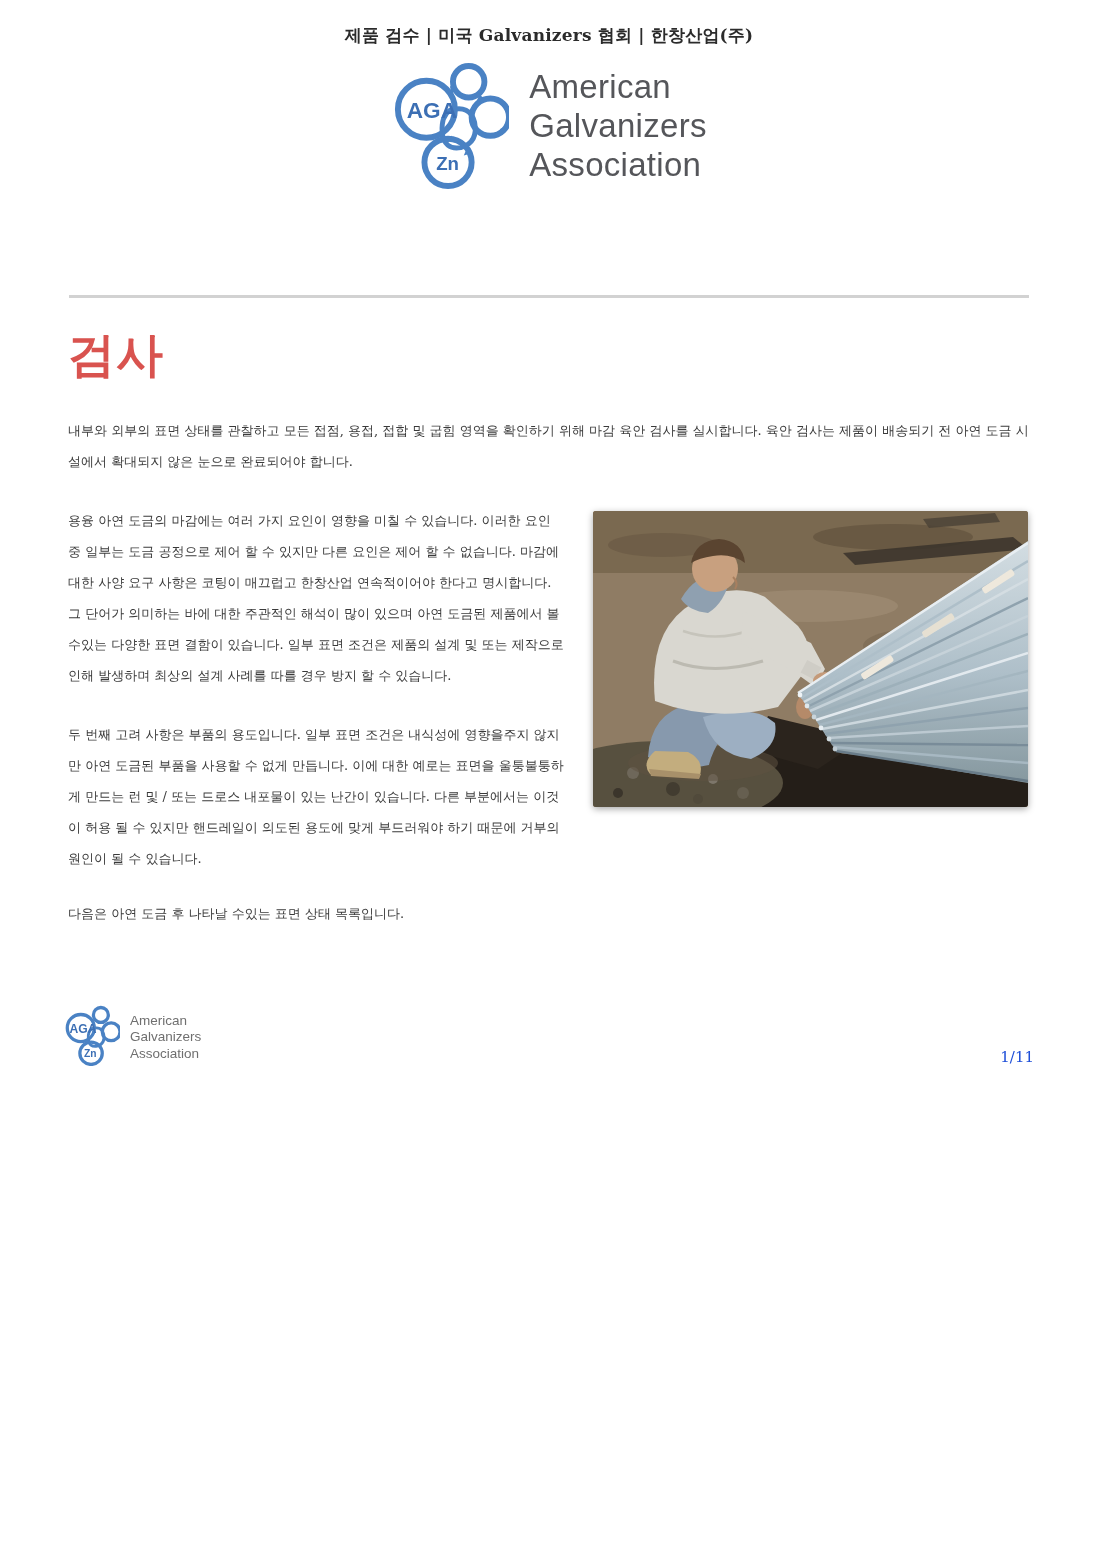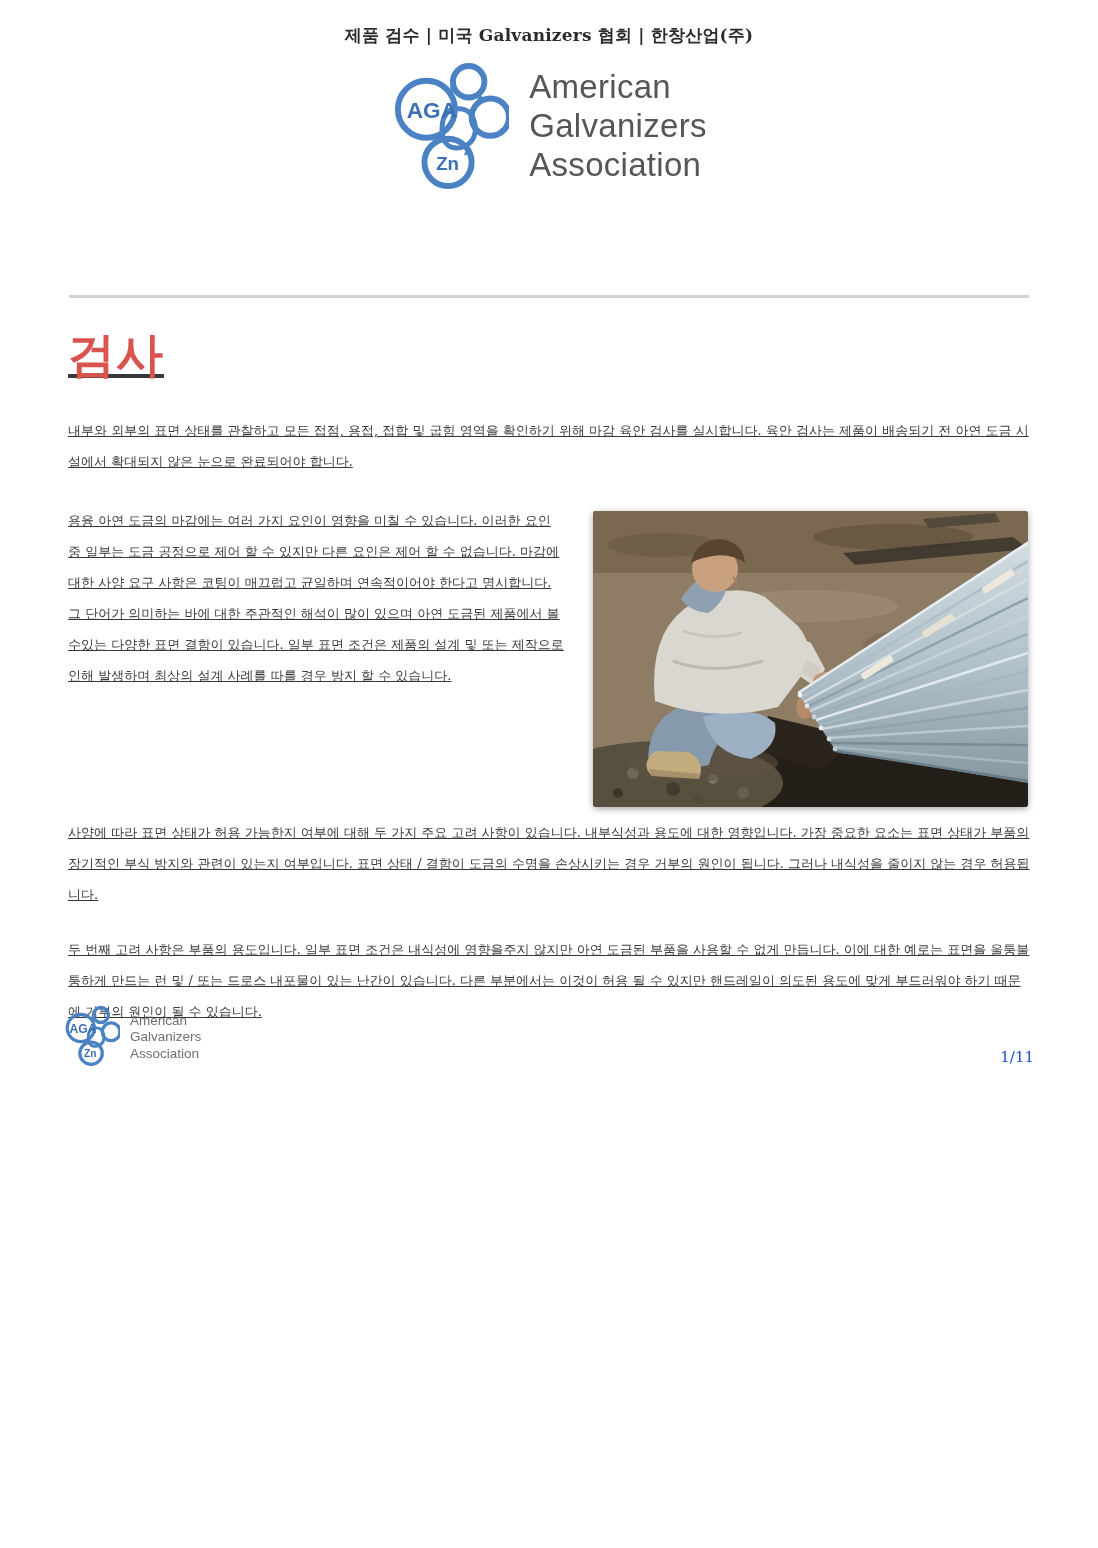--- a/index.html
+++ b/index.html
@@ -34,21 +34,21 @@
     font-weight:300;
     font-size:33px;
     line-height:39px;
     color:#55565a;
     letter-spacing:0.3px;
   }
   .divider {
     margin:106px 69px 0 69px;
     border-top:3px solid #d2d2d2;
   }
-  .content { margin:16px 68px;text-decoration:underline; }
+  .content { margin:16px 68px; }
   .article-title {
     margin-top:26px;
     font-size:47px;
     font-weight:bold;
     color:#d9534f;
     letter-spacing:1px;
   }
   .para {
     margin-top:28px;
     font-size:13px;
@@ -204,25 +204,25 @@
           <circle cx="221" cy="206" r="2.4" fill="#c9d4da"></circle>
           <circle cx="228" cy="217" r="2.4" fill="#e6edf1"></circle>
           <circle cx="236" cy="228" r="2.4" fill="#d2dce1"></circle>
           <circle cx="242" cy="238" r="2.4" fill="#bfcbd2"></circle>
 
           <rect x="281" y="138" width="7" height="36" rx="2" fill="#eee8dc" transform="rotate(57 284 156)"></rect>
           <rect x="342" y="96" width="7" height="36" rx="2" fill="#e6e0d2" transform="rotate(57 345 114)"></rect>
           <rect x="402" y="52" width="7" height="36" rx="2" fill="#eee8dc" transform="rotate(57 405 70)"></rect>
         </svg>
       </div>
-      <p class="para">용융 아연 도금의 마감에는 여러 가지 요인이 영향을 미칠 수 있습니다. 이러한 요인 중 일부는 도금 공정으로 제어 할 수 있지만 다른 요인은 제어 할 수 없습니다. 마감에 대한 사양 요구 사항은 코팅이 매끄럽고 균일하며 연속적이어야 한다고 명시합니다. 그 단어가 의미하는 바에 대한 주관적인 해석이 많이 있으며 아연 도금된 제품에서 볼 수있는 다양한 표면 결함이 있습니다. 일부 표면 조건은 제품의 설계 및 또는 제작으로 인해 발생하며 최상의 설계 사례를 따를 경우 방지 할 수 있습니다.</p>
-    </div>
-
-    <p class="para clear">사양에 따라 표면 상태가 허용 가능한지 여부에 대해 두 가지 주요 고려 사항이 있습니다. 내부식성과 용도에 대한 영향입니다. 가장 중요한 요소는 표면 상태가 부품의 장기적인 부식 방지와 관련이 있는지 여부입니다. 표면 상태 / 결함이 도금의 수명을 손상시키는 경우 거부의 원인이 됩니다. 그러나 내식성을 줄이지 않는 경우 허용됩니다.</p>
+      <p class="para">용융 아연 도금의 마감에는 여러 가지 요인이 영향을 미칠 수 있습니다. 이러한 요인 중 일부는 도금 공정으로 제어 할 수 있지만 다른 요인은 제어 할 수 없습니다. 마감에 대한 사양 요구 사항은 코팅이 매끄럽고 한창산업 연속적이어야 한다고 명시합니다. 그 단어가 의미하는 바에 대한 주관적인 해석이 많이 있으며 아연 도금된 제품에서 볼 수있는 다양한 표면 결함이 있습니다. 일부 표면 조건은 제품의 설계 및 또는 제작으로 인해 발생하며 최상의 설계 사례를 따를 경우 방지 할 수 있습니다.</p>
+    </div>
+
     <p class="para">두 번째 고려 사항은 부품의 용도입니다. 일부 표면 조건은 내식성에 영향을주지 않지만 아연 도금된 부품을 사용할 수 없게 만듭니다. 이에 대한 예로는 표면을 울퉁불퉁하게 만드는 런 및 / 또는 드로스 내포물이 있는 난간이 있습니다. 다른 부분에서는 이것이 허용 될 수 있지만 핸드레일이 의도된 용도에 맞게 부드러워야 하기 때문에 거부의 원인이 될 수 있습니다.</p>
+    <p class="para">다음은 아연 도금 후 나타날 수있는 표면 상태 목록입니다.</p>
   </div>
 
   <div class="doc-footer">
     <div class="footer-logo">
       <div>
         <svg width="56" height="61" viewBox="0 0 120 130">
           <g fill="none" stroke="#4a82c4" stroke-width="7">
             <circle cx="36" cy="49" r="29"></circle>
             <circle cx="79" cy="21" r="16"></circle>
             <circle cx="101" cy="57" r="19"></circle>

